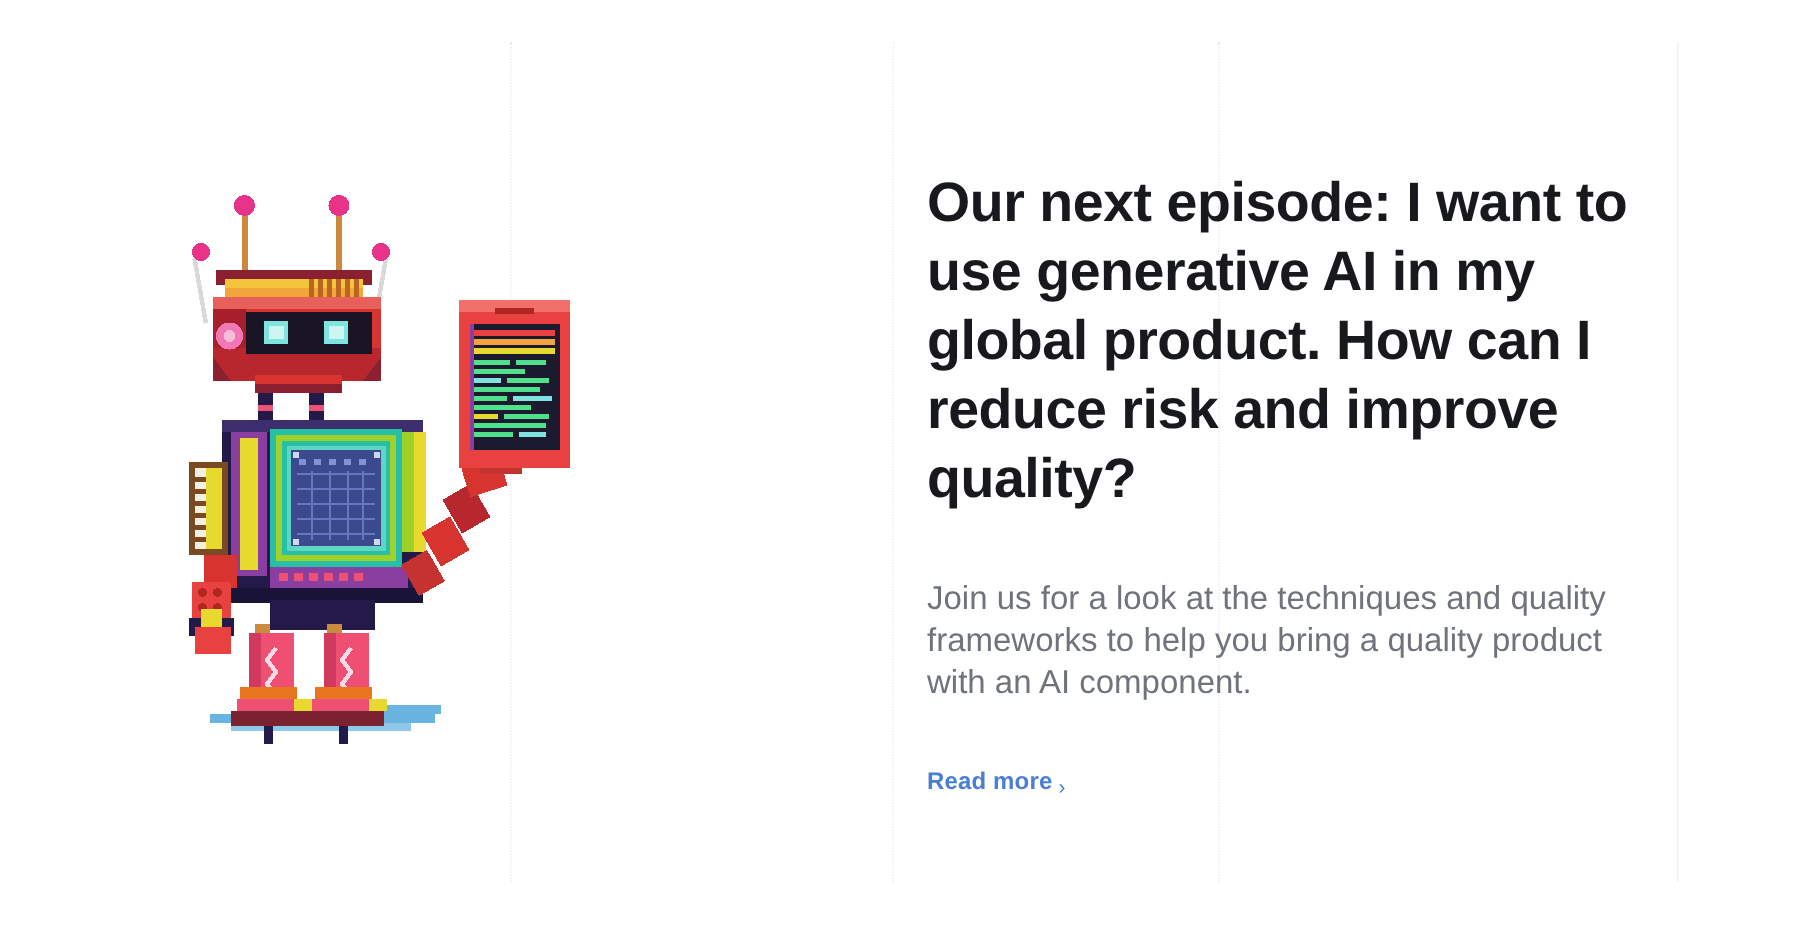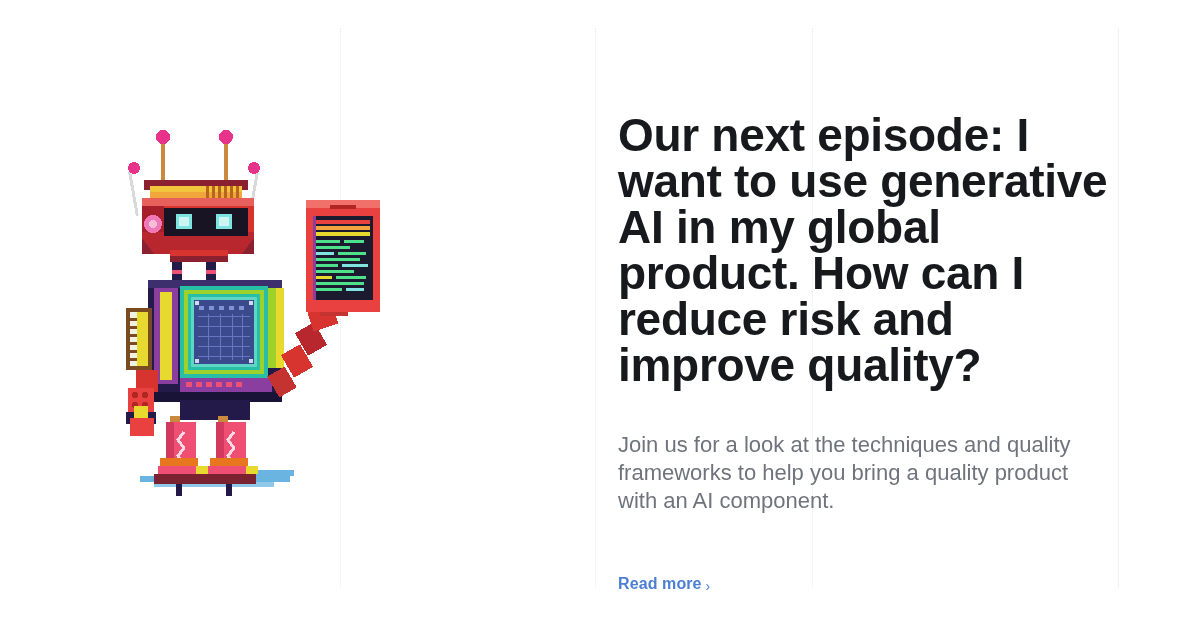--- a/index.html
+++ b/index.html
@@ -41,35 +41,35 @@
   }
   #illustration svg { display:block; width:100%; height:100%; }
 
   
   #content {
     position:absolute;
     left:618px; top:112px;
     width:495px;
   }
   #headline {
-    font-size:46px;
+    font-size:37px;
     line-height:46px;
     font-weight:bold;
     color:#17191c;
     letter-spacing:-0.3px;
   }
   #subcopy {
     margin-top:43px;
     font-size:22px;
     line-height:28px;
     color:#6f747c;
     max-width:485px;
   }
   #readmore {
-    margin-top:60px;
+    margin-top:44px;
     display:inline-flex;
     align-items:flex-end;
     gap:4px;
     text-decoration:none;
     cursor:pointer;
   }
   #readmore-label {
     font-size:16px;
     font-weight:bold;
     color:#4a7fd4;

